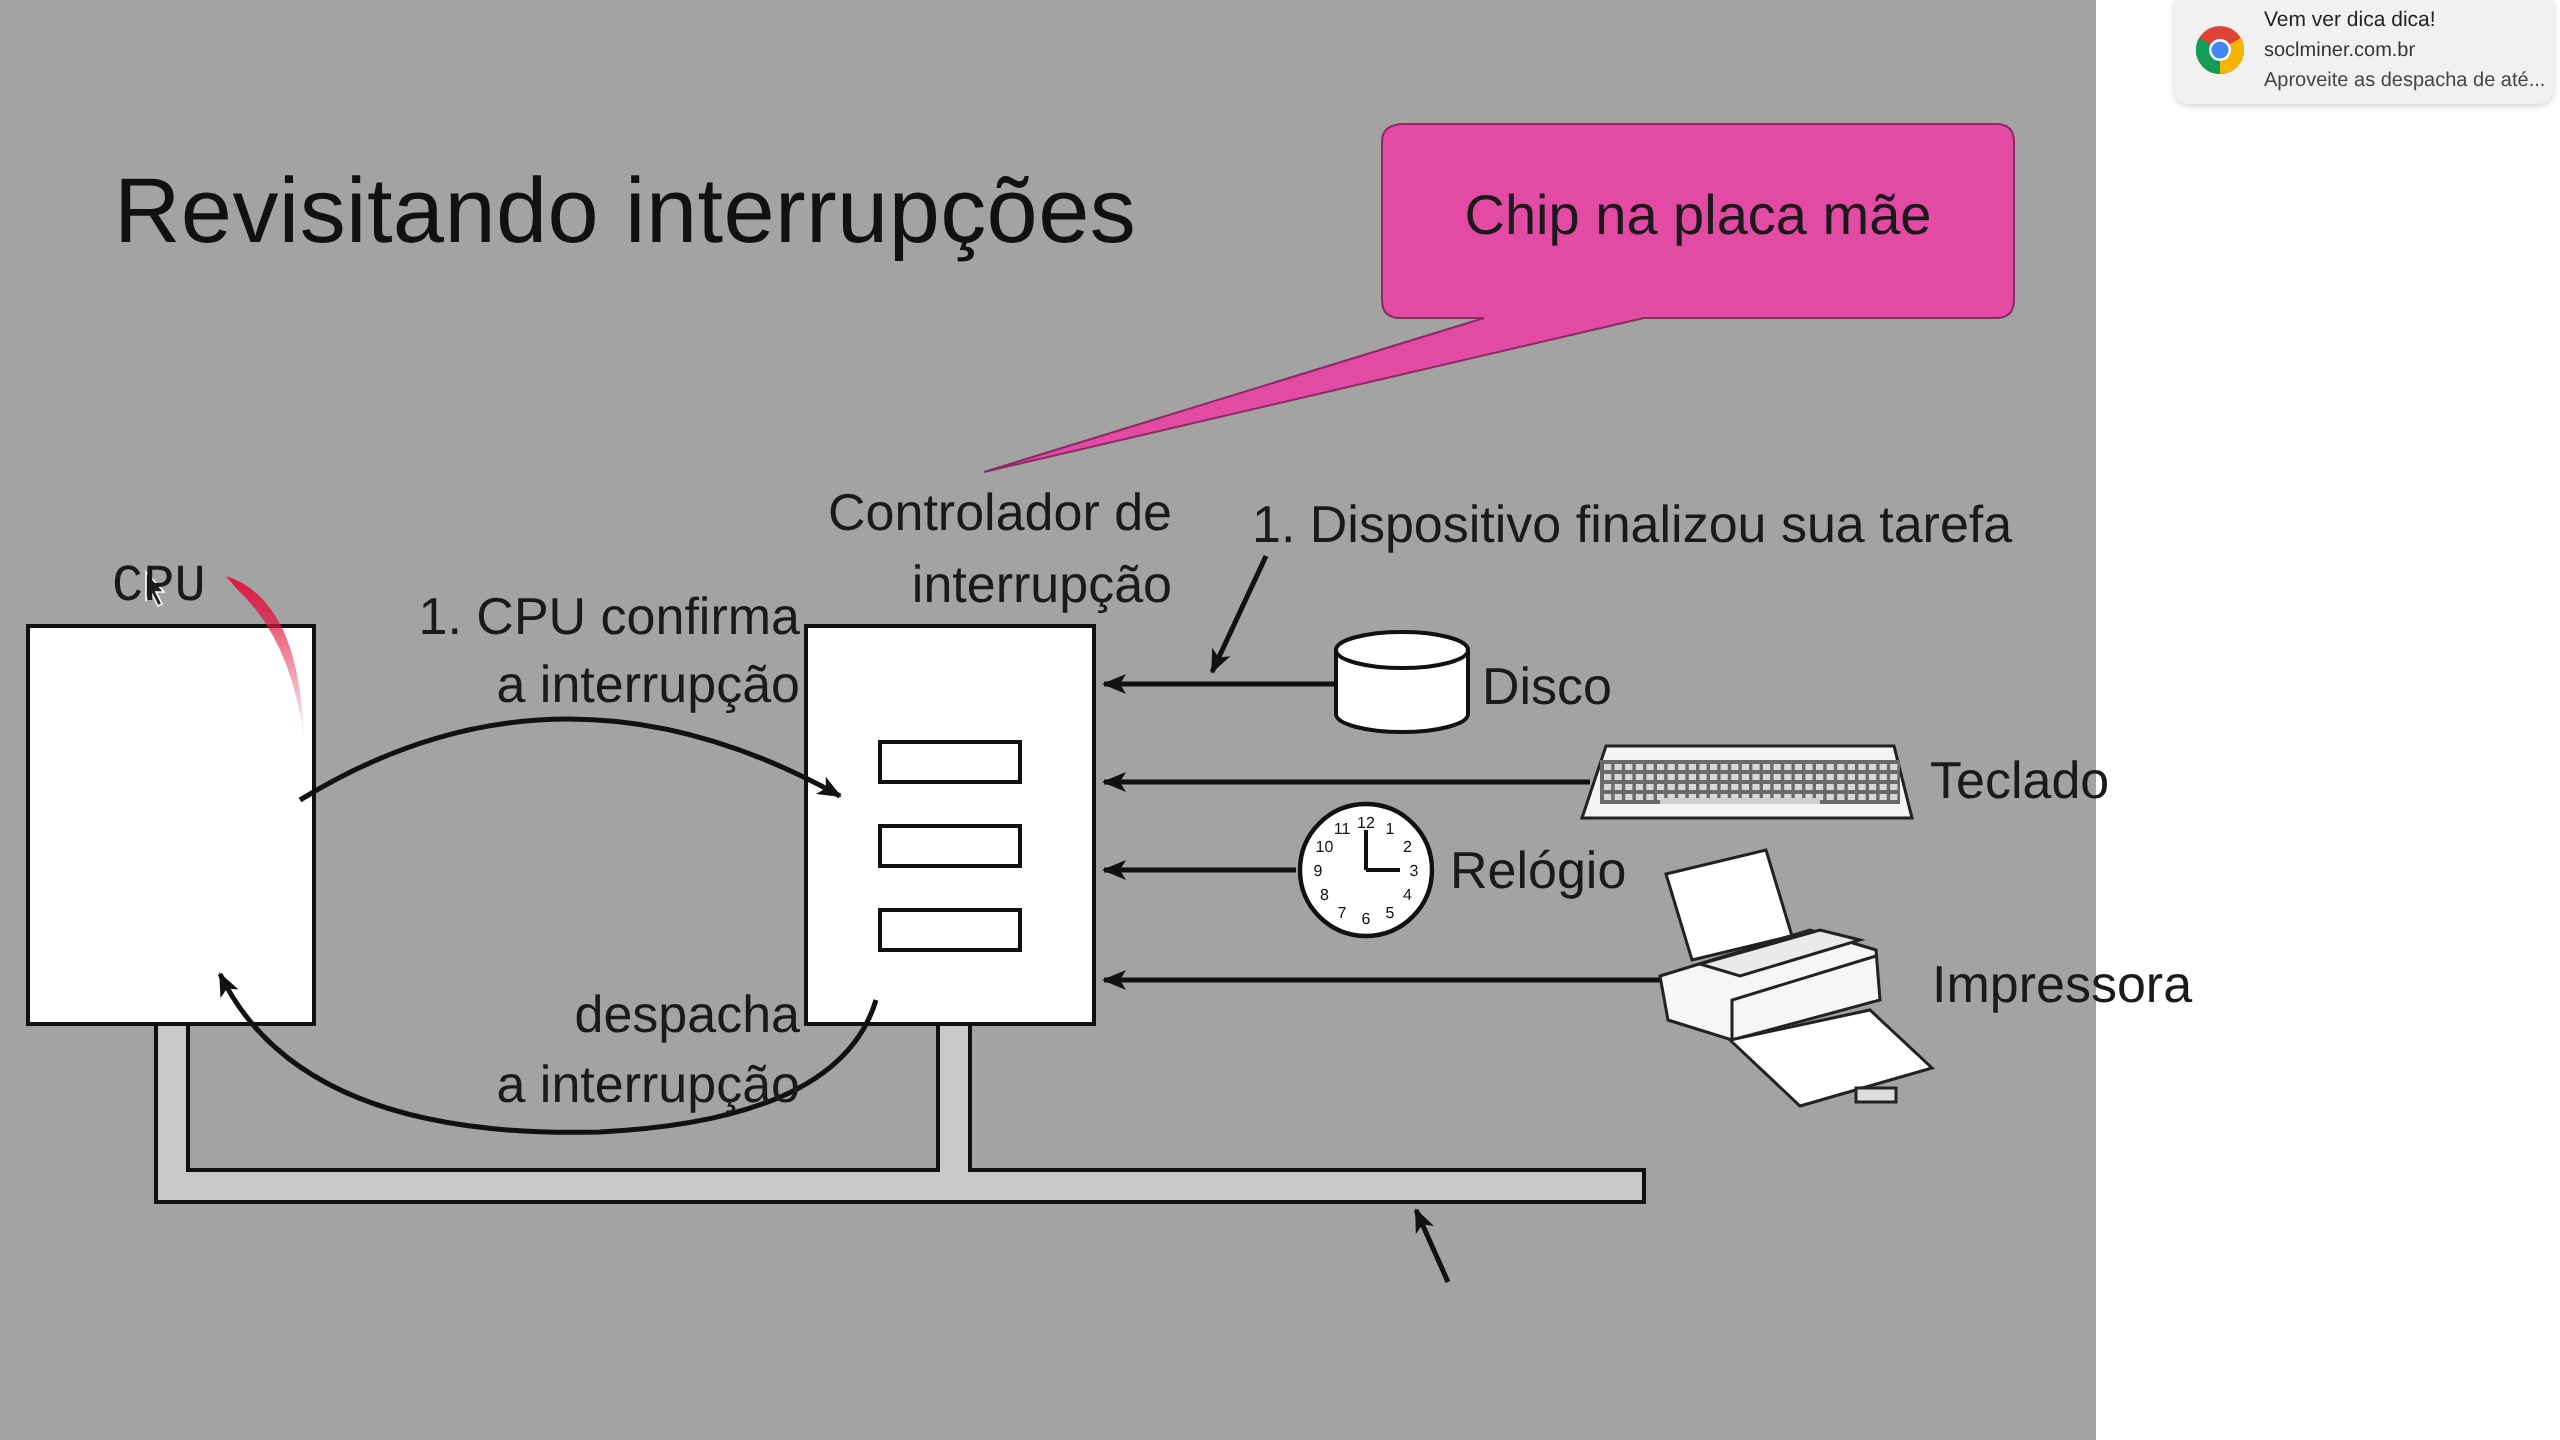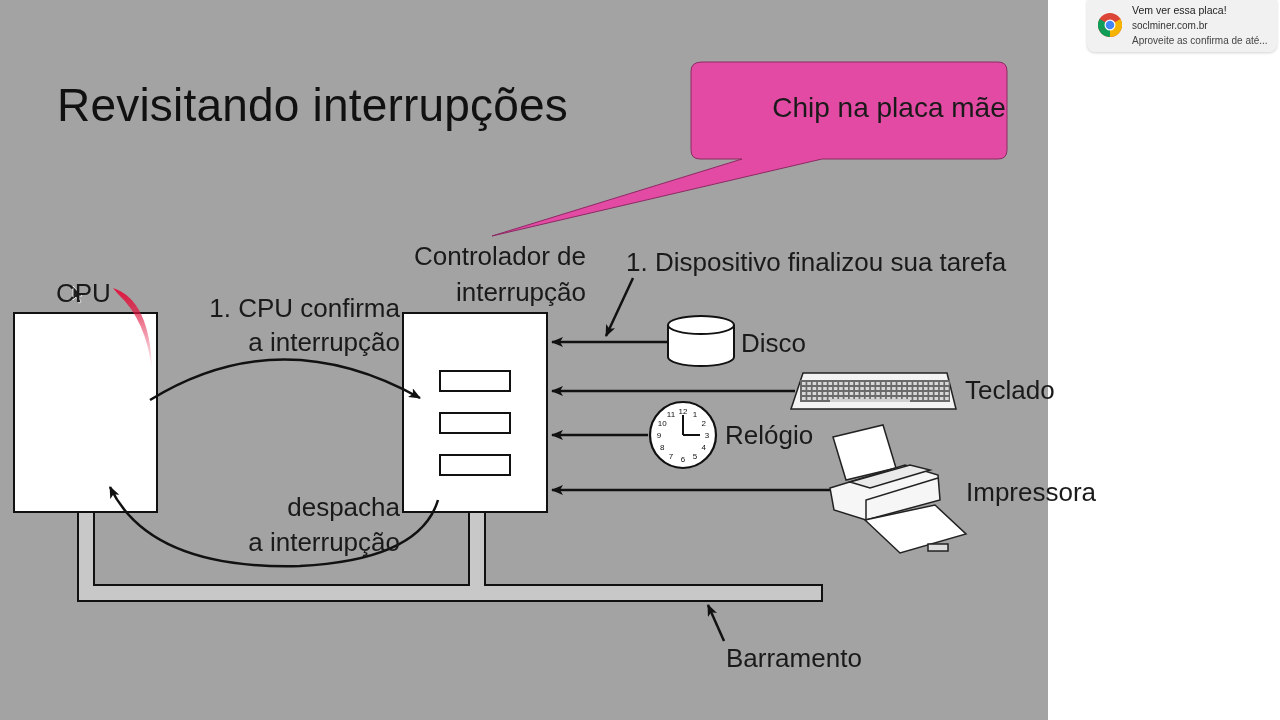--- a/index.html
+++ b/index.html
@@ -2,21 +2,21 @@
 <html><head>
 <meta charset="utf-8">
 <style>
   html, body { margin:0; padding:0; }
   body { width:1280px; height:720px; background:#ffffff; position:relative; overflow:hidden; font-family:"Liberation Sans", sans-serif; color:#111; }
   .slide { position:absolute; left:0; top:0; width:1048px; height:720px; background:#a3a3a3; }
   .title { position:absolute; left:57px; top:78px; font-size:46px; color:#111; letter-spacing:0.2px; }
   .diagram { position:absolute; left:0; top:0; }
   .lbl { position:absolute; font-size:26px; color:#1a1a1a; line-height:32px; white-space:nowrap; }
   .lbl.center { text-align:right; }
-  .callout-text { position:absolute; left:692px; top:92px; width:314px; text-align:center; font-size:28px; color:#1a1a1a;padding-left:40px; }
+  .callout-text { position:absolute; left:692px; top:92px; width:314px; text-align:center; font-size:28px; color:#1a1a1a; }
   .toast { position:absolute; left:1087px; top:0px; width:190px; height:52px; background:#f1f1f1; border-radius:0 0 8px 8px; box-shadow:0 1px 3px rgba(0,0,0,0.18); font-family:"Liberation Sans", sans-serif; }
   .toast .chrome { position:absolute; left:11px; top:13px; width:24px; height:24px; }
   .toast .t1 { position:absolute; left:45px; top:4px; font-size:10.5px; color:#222; }
   .toast .t2 { position:absolute; left:45px; top:20px; font-size:10px; color:#333; }
   .toast .t3 { position:absolute; left:45px; top:35px; font-size:10px; color:#444; }
 </style>
 </head>
 <body>
 
 <div class="slide">
@@ -216,45 +216,44 @@
       <rect x="928" y="544" width="20" height="7" fill="#ddd"></rect>
     </g>
 
     <path d="M113,288 Q150,300 152,370 Q146,320 118,294 Z" fill="url(#redfade)"></path>
 
     <path d="M73,286 L73,300 L76,297 L79,303 L81,302 L78,296 L82,296 Z" fill="#222" stroke="#fff" stroke-width="0.8"></path>
   </svg>
 
   <div class="callout-text">Chip na placa mãe</div>
 
-  <div class="lbl" style="left:56px; top:277px;">CPU</div>
+  <div class="lbl" style="left:56px; top:277px;font-family:Liberation Mono, monospace;">CPU</div>
   <div class="lbl center" style="left:360px; top:240px; width:226px;">Controlador de</div>
   <div class="lbl center" style="left:360px; top:276px; width:226px;">interrupção</div>
 
   <div class="lbl" style="left:626px; top:246px;text-align:right;">1. Dispositivo finalizou sua tarefa</div>
 
   <div class="lbl center" style="left:160px; top:292px; width:240px;">1. CPU confirma</div>
   <div class="lbl center" style="left:160px; top:326px; width:240px;">a interrupção</div>
 
   <div class="lbl center" style="left:160px; top:491px; width:240px;">despacha</div>
   <div class="lbl center" style="left:160px; top:526px; width:240px;">a interrupção</div>
 
   <div class="lbl" style="left:741px; top:327px;">Disco</div>
   <div class="lbl" style="left:965px; top:374px;">Teclado</div>
   <div class="lbl" style="left:725px; top:419px;">Relógio</div>
   <div class="lbl" style="left:966px; top:476px;text-align:center;">Impressora</div>
 
-  <div class="lbl" style="left:726px; top:642px;">Barramento</div>
 </div>
 
 <div class="toast">
   <svg class="chrome" viewBox="0 0 24 24">
     <circle cx="12" cy="12" r="12" fill="#db4437"></circle>
     <path d="M12,12 L1.6,18 A12,12 0 0 0 12,24 Z" fill="#0f9d58"></path>
     <path d="M12,12 L12,24 A12,12 0 0 0 22.4,6 Z" fill="#f4b400"></path>
     <path d="M12,12 L1.6,18 A12,12 0 0 1 1.6,6 Z" fill="#0f9d58"></path>
     <circle cx="12" cy="12" r="5.5" fill="#fff"></circle>
     <circle cx="12" cy="12" r="4.3" fill="#4285f4"></circle>
   </svg>
-  <div class="t1">Vem ver essa placa!</div>
+  <div class="t1">Vem ver dica dica!</div>
   <div class="t2">soclminer.com.br</div>
-  <div class="t3">Aproveite as confirma de até...</div>
+  <div class="t3">Aproveite as despacha de até...</div>
 </div>
 
 </body></html>

